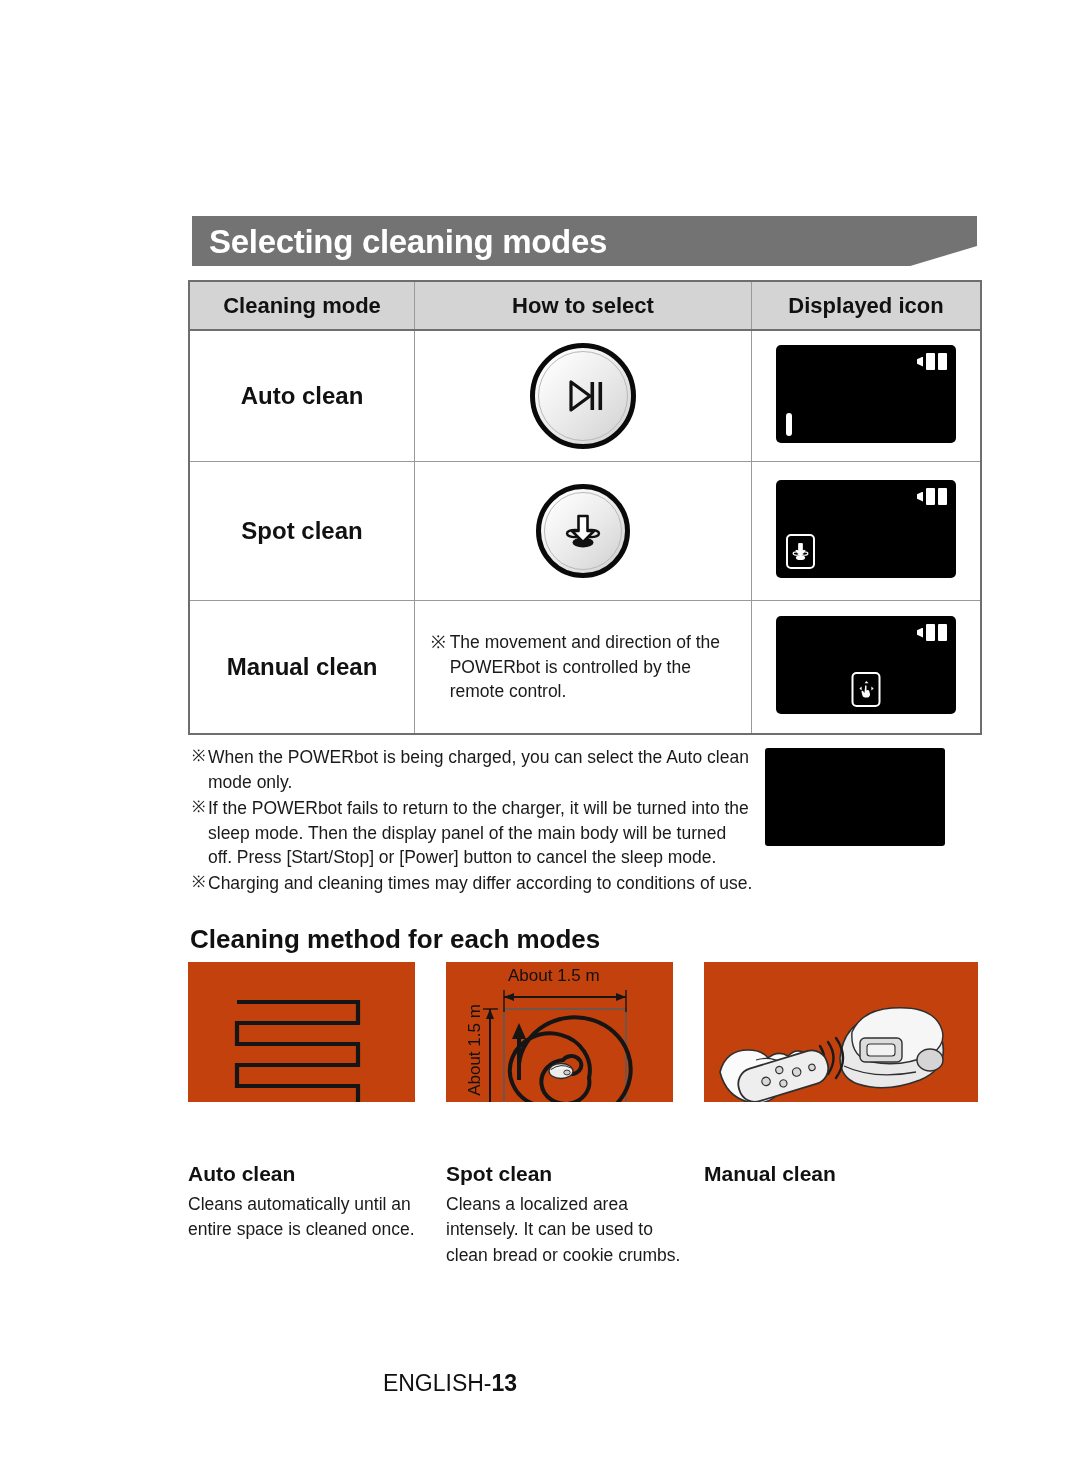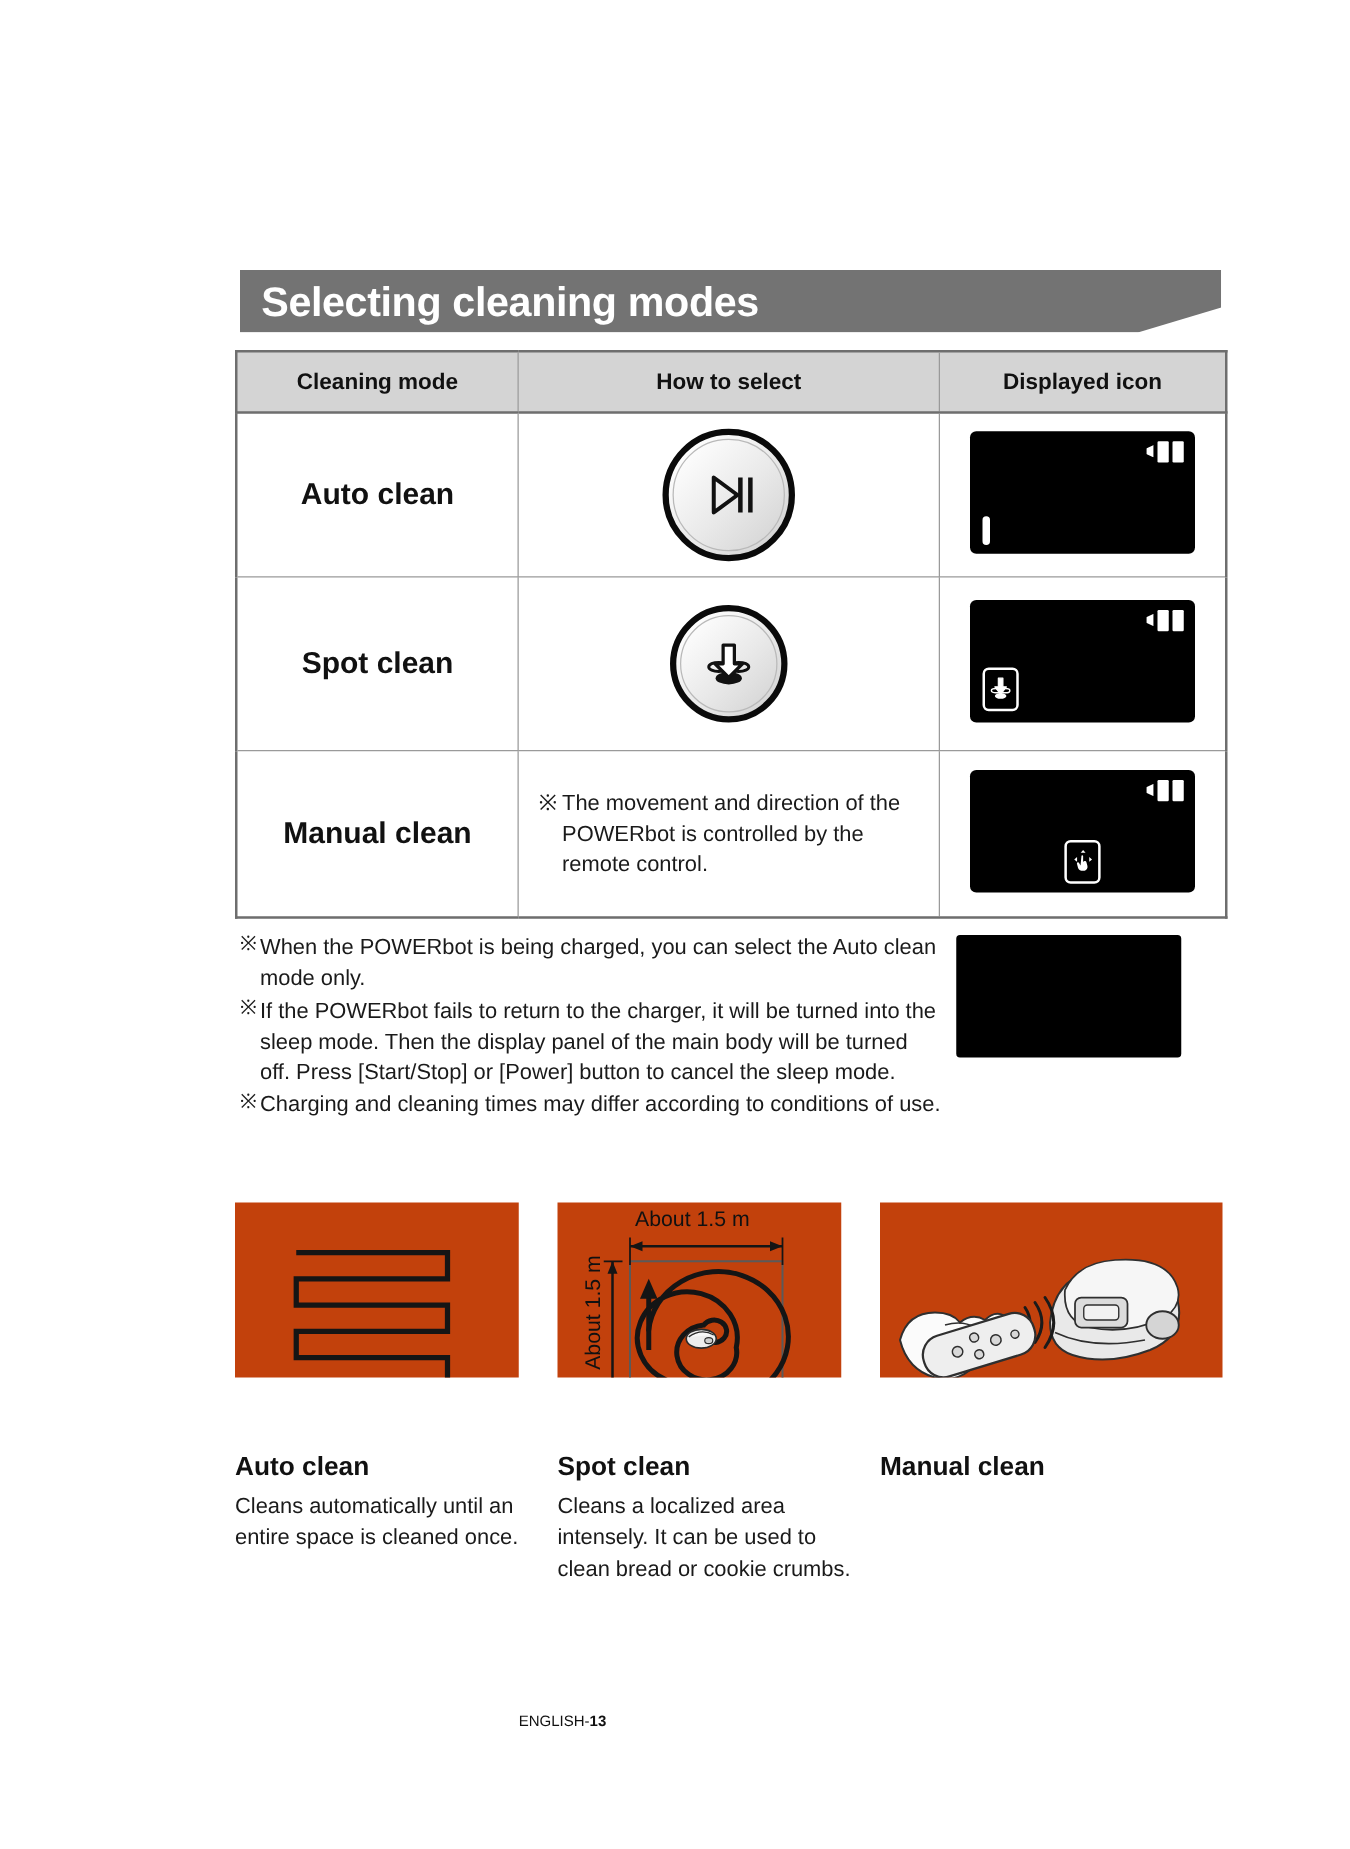--- a/index.html
+++ b/index.html
@@ -23,21 +23,21 @@
     margin-left:17px;line-height:1;white-space:nowrap;
   }
 
   
   .tbl{
     position:absolute;left:188px;top:280px;width:788px;
     border-collapse:collapse;table-layout:fixed;
   }
   .tbl td,.tbl th{border:1px solid #9a9a9a;padding:0;vertical-align:middle;}
   .tbl thead th{
-    background:#d4d4d4;height:47px;font-size:18px;font-weight:bold;
+    background:#d4d4d4;height:47px;font-size:22px;font-weight:bold;
     color:#111;border-top:2px solid #6e6e6e;border-bottom:2px solid #6e6e6e;
   }
   .tbl thead th:first-child{border-left:2px solid #6e6e6e;}
   .tbl thead th:last-child{border-right:2px solid #6e6e6e;}
   .col-mode{width:224px;}
   .col-how{width:336px;}
   .col-icon{width:228px;}
   .mode-cell{
     text-align:center;font-size:24px;font-weight:bold;color:#111;
     border-left:2px solid #6e6e6e !important;
@@ -124,21 +124,21 @@
   .caps{position:absolute;left:188px;top:1162px;width:800px;}
   .cap{position:absolute;top:0;}
   .c1{left:0;width:242px;}
   .c2{left:258px;width:242px;}
   .c3{left:516px;width:270px;}
   .cap h4{margin:0 0 6px 0;font-size:21px;font-weight:bold;color:#111;}
   .cap p{margin:0;font-size:17.5px;line-height:1.45;color:#1a1a1a;}
 
   .footer{
     position:absolute;left:0;top:1370px;width:900px;text-align:center;
-    font-size:12px;color:#111;
+    font-size:23px;color:#111;
   }
   .footer b{font-weight:bold;}
   .footer .lbl{font-weight:normal;}
 </style>
 </head>
 <body>
 
 <div class="page">
 
   <div class="banner">
@@ -257,20 +257,21 @@
     <div class="note">
       <span class="ast">※</span>
       <span class="txt">Charging and cleaning times may differ according to conditions of use.</span>
     </div>
   </div>
 
   <div class="sleep-wrap">
     <div class="lcd-sleep"></div>
   </div>
 
+  <div class="sec-head">Cleaning method for each modes</div>
 
   <div class="panels">
 
     <div class="panel p1">
       <svg width="227" height="188" viewBox="0 0 227 188" aria-hidden="true">
         <path d="M49 40 H170 V61 H49 V82 H170 V103 H49 V124 H170 V145 H49 V160" fill="none" stroke="#151515" stroke-width="4.2" stroke-linejoin="miter" stroke-linecap="butt"></path>
         <g transform="translate(34,152)">
           <ellipse cx="14" cy="13" rx="15" ry="9.5" fill="#e6e6e6" stroke="#2a2a2a" stroke-width="1.5"></ellipse>
           <path d="M2 11 q12 -9 25 -2" fill="#f4f4f4" stroke="#2a2a2a" stroke-width="1.2"></path>
           <ellipse cx="22" cy="15" rx="4" ry="3" fill="#cfcfcf" stroke="#2a2a2a" stroke-width="1.1"></ellipse>

